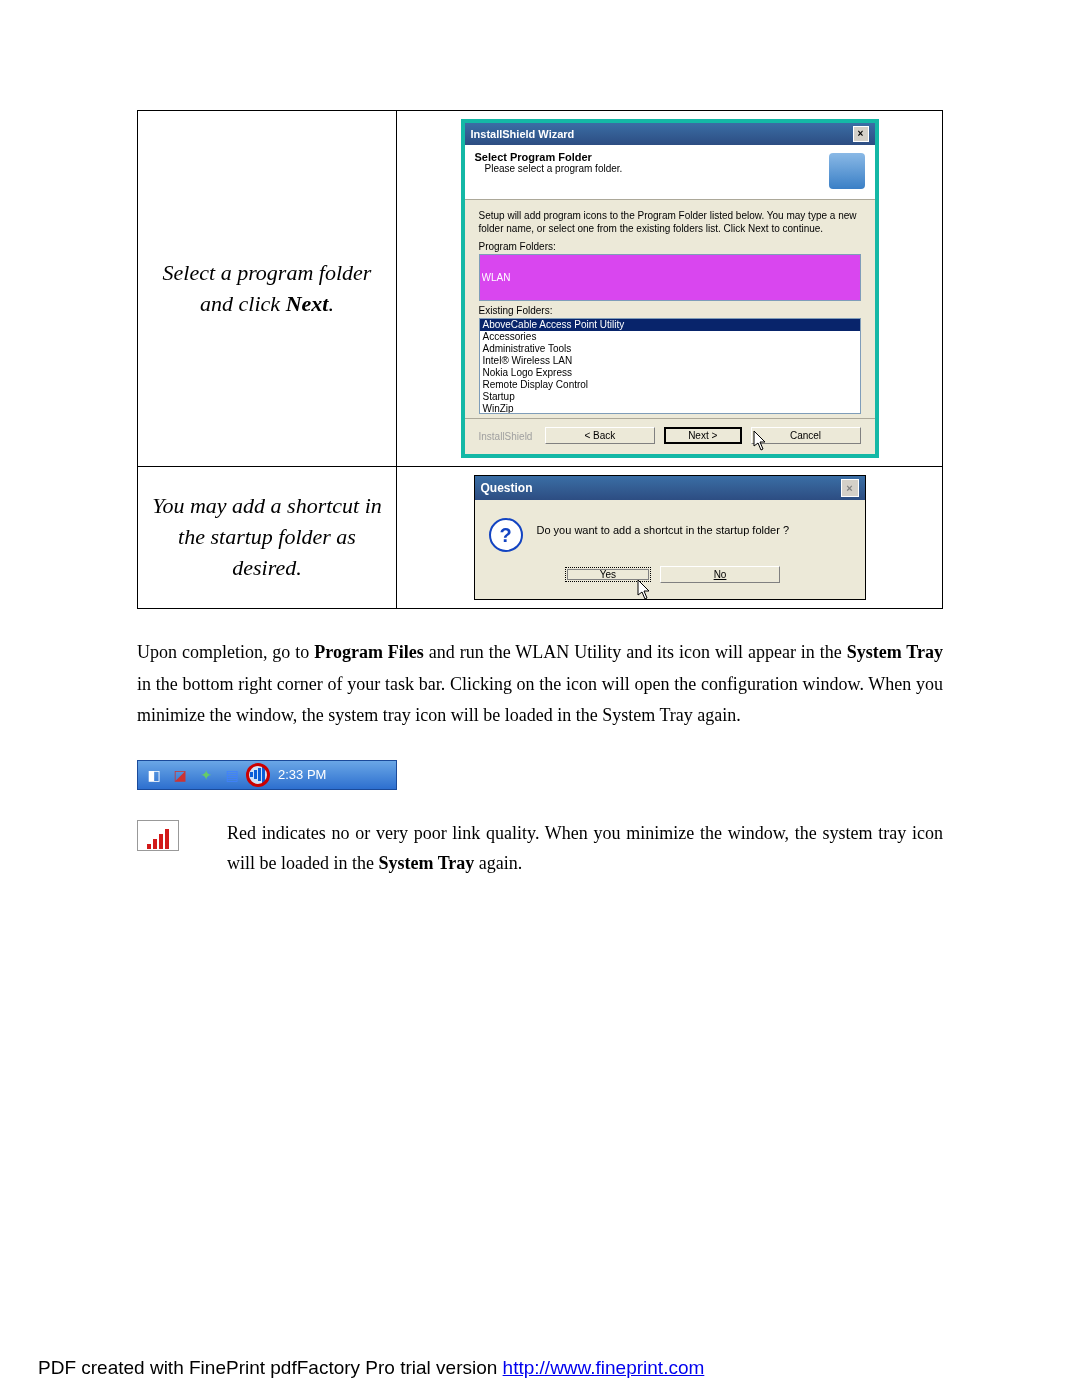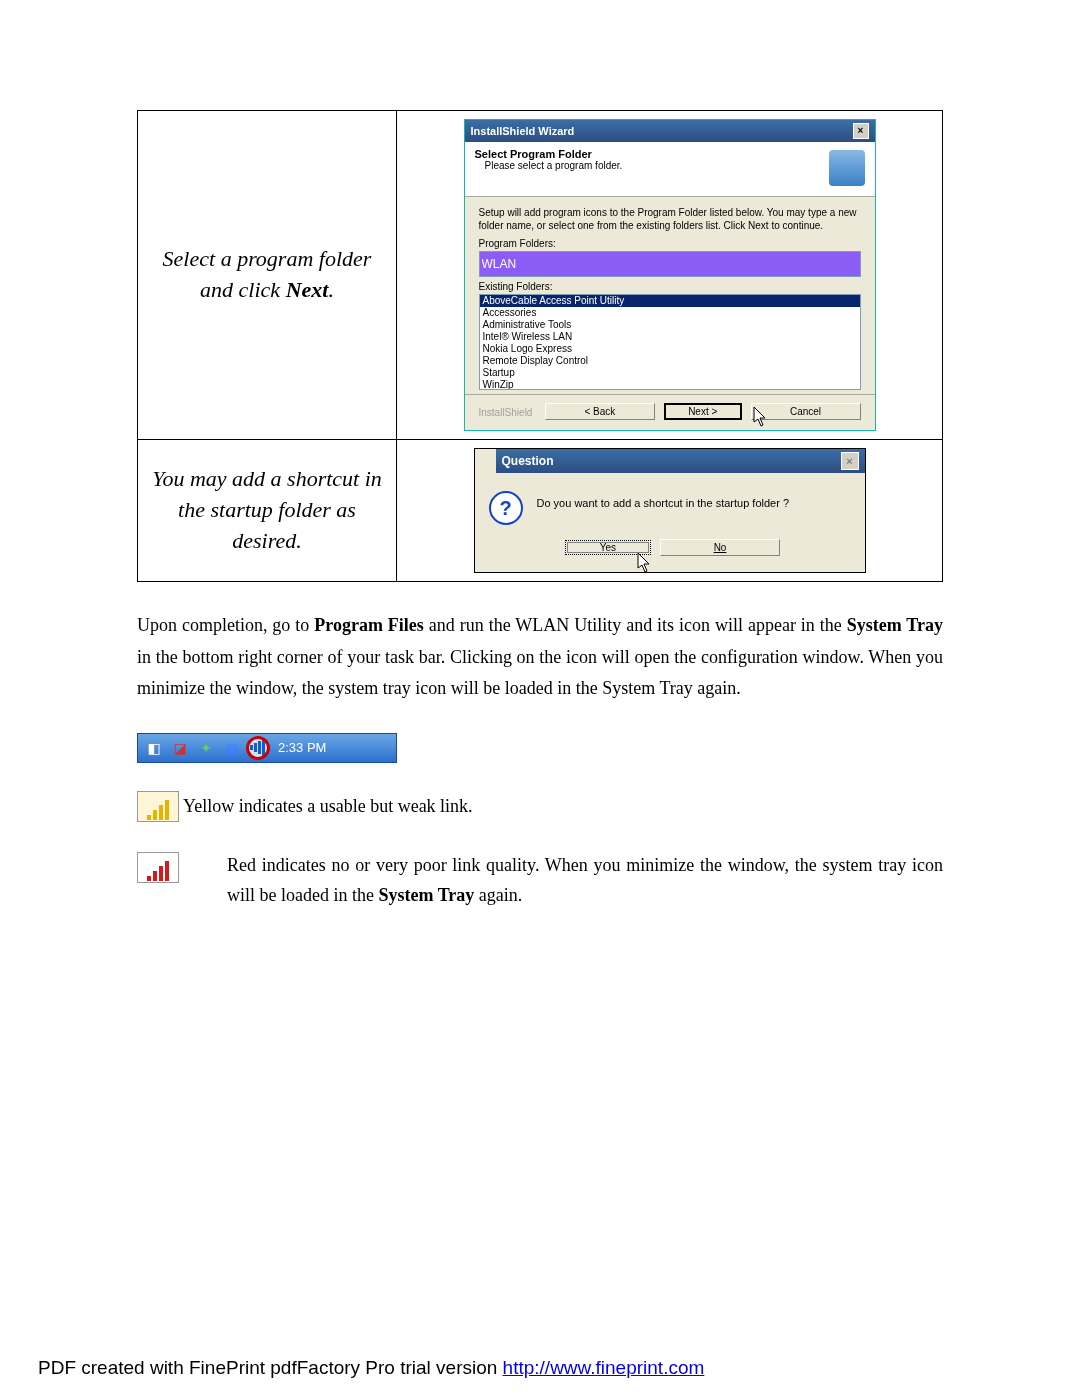--- a/index.html
+++ b/index.html
@@ -42,21 +42,21 @@
   table.steps td.shot {
     background: #fff;
   }
   
   .dlg {
     width: 410px;
     margin: 0 auto;
     font-family: Tahoma, Verdana, Arial, sans-serif;
     font-size: 10px;
     background: #ece9d8;
-    border: 1px solid #14b8a6;
+    border: 4px solid #14b8a6;
     position: relative;
   }
   .dlg .titlebar {
     background: linear-gradient(#3a6ea5,#2d4d82);
     color: #fff;
     font-weight: bold;
     font-size: 11px;
     padding: 3px 6px;
     display: flex;
     justify-content: space-between;
@@ -95,25 +95,25 @@
   }
   .dlg .body {
     padding: 8px 14px 4px 14px;
   }
   .dlg .body p { margin: 2px 0 6px 0; font-size:10px; line-height:1.25;}
   .dlg .body .lbl { margin-top:4px; margin-bottom:2px;}
   .dlg .body input.pf {
     width: 100%;
     box-sizing: border-box;
     font-family: Tahoma, sans-serif;
-    font-size: 12px;
+    font-size: 10px;
     border: 1px solid #7f9db9;
-    background: #8b5cf6;
+    background: #d946ef;
     color: #fff;
-    padding: 5px 2px;
+    padding: 17px 2px;
   }
   .dlg .body .listbox {
     width: 100%;
     height: 96px;
     border: 1px solid #7f9db9;
     background: #fff;
     overflow-y: scroll;
     box-sizing: border-box;
   }
   .dlg .body .listbox .opt {
@@ -155,21 +155,21 @@
     margin: 0 auto;
     font-family: Tahoma, Verdana, Arial, sans-serif;
     font-size: 11px;
     background: #ece9d8;
     border: 1px solid #000;
   }
   .qdlg .titlebar {
     background: linear-gradient(#3a6ea5,#2d4d82);
     color:#fff; font-weight:bold; font-size:12px;
     padding:3px 6px;
-    display:flex; justify-content:space-between; align-items:center;margin-left:21px;
+    display:flex; justify-content:space-between; align-items:center;
   }
   .qdlg .titlebar .x {
     width:16px;height:16px;background:#d4d0c8;color:#808080;
     text-align:center;line-height:16px;border:1px solid #fff;font-size:11px;font-weight:bold;
   }
   .qdlg .qbody {
     padding: 18px 14px 14px 14px;
     display:flex; align-items:flex-start; gap:14px;
   }
   .qdlg .qicon {
@@ -356,29 +356,20 @@
       <span style="height:5px"></span>
         <span style="height:9px"></span>
         <span style="height:13px"></span>
         <span style="height:17px"></span>
     </div>
     <div class="clock">2:33 PM</div>
   </div>
 
 
 
-  <div class="status-row">
-    <div class="swatch yellow">
-      <span style="height:5px"></span>
-        <span style="height:10px"></span>
-        <span style="height:15px"></span>
-        <span style="height:20px"></span>
-    </div>
-    <div class="txt">Yellow indicates a usable but weak link.</div>
-  </div>
 
   <div class="status-row" style="align-items:flex-start;gap:44px;">
     <div class="swatch red" style="margin-top:2px;">
       <span style="height:5px"></span>
         <span style="height:10px"></span>
         <span style="height:15px"></span>
         <span style="height:20px"></span>
     </div>
     <div class="txt" style="padding-left:0;">
       <span>Red indicates no or very poor link quality.   When you minimize the window, the system tray icon will be loaded in the </span><b>System Tray</b><span> again.</span>

